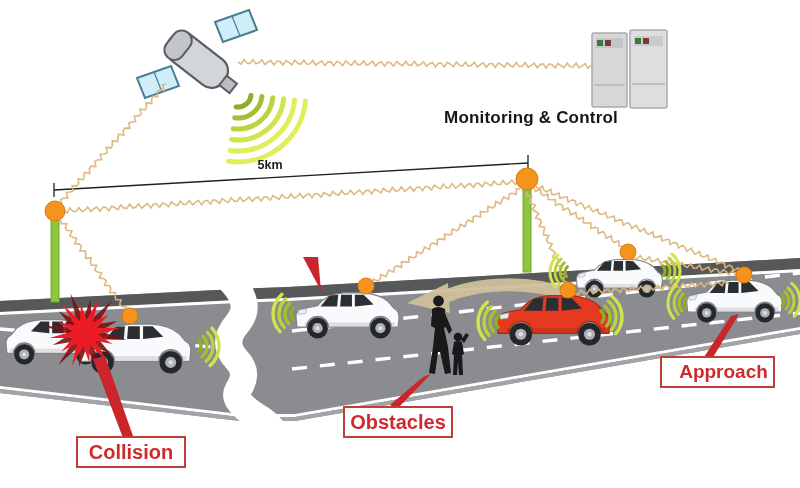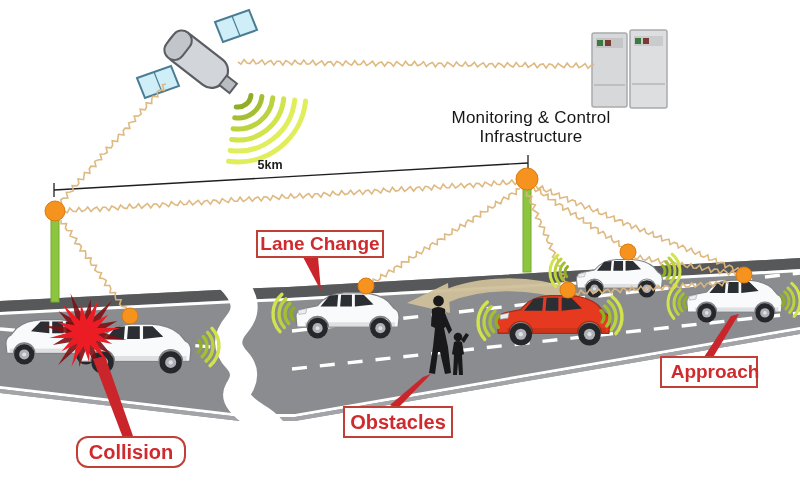--- a/index.html
+++ b/index.html
@@ -1,29 +1,29 @@
 <!DOCTYPE html>
 <html><head>
 <meta charset="utf-8">
 <style>
   html,body{margin:0;padding:0;background:#ffffff;}
   .stage{position:relative;width:800px;height:488px;overflow:hidden;background:#ffffff;
          font-family:"Liberation Sans",sans-serif;}
   svg{position:absolute;left:0;top:0;}
   .title{position:absolute;left:420px;top:108px;width:222px;text-align:center;
-         font-size:17px;font-weight:400;color:#161616;line-height:1.12;letter-spacing:0.2px;}
+         font-size:17px;font-weight:700;color:#161616;line-height:1.12;letter-spacing:0.2px;}
   .km{position:absolute;left:240px;top:158px;width:60px;text-align:center;
       font-size:12.5px;font-weight:700;color:#1c1c1c;}
   .callout{position:absolute;display:flex;align-items:center;justify-content:center;
            background:#ffffff;border:2px solid #c04038;color:#cf2a2e;
            font-weight:700;box-sizing:border-box;}
   .c-lane{left:256px;top:230px;width:128px;height:28px;font-size:19px;}
-  .c-coll{left:76px;top:436px;width:110px;height:32px;font-size:20px;border-radius:12px;}
+  .c-coll{left:76px;top:436px;width:110px;height:32px;font-size:20px;}
   .c-obst{left:343px;top:406px;width:110px;height:32px;font-size:20px;}
-  .c-appr{left:660px;top:356px;width:98px;height:32px;font-size:19px;padding-left:12px;}
+  .c-appr{left:660px;top:356px;width:115px;height:32px;font-size:19px;padding-left:12px;}
   .watermark{position:absolute;left:611px;top:455px;font-size:18px;font-weight:500;
              color:#bcd9ac;letter-spacing:0.4px;}
 </style>
 </head>
 <body>
 
 <div class="stage">
   <svg id="scene" width="800" height="488" viewBox="0 0 800 488">
       <g>
         <polygon points="0,301 237,289 288,287 800,258 800,334 295,421 240,421 0,393" fill="#8A8C8F"></polygon>
@@ -248,28 +248,24 @@
       <g fill="#C9252B">
   <polygon points="303,257 318,257 321,291" fill="#C9252B"></polygon>
   <polygon points="93,359 105,356 133,436 123,438" fill="#C9252B"></polygon>
   <polygon points="423,377 431,374 397,409 390,405" fill="#C9252B"></polygon>
   <polygon points="731,316 739,314 712,359 704,357" fill="#C9252B"></polygon>
       </g>
     </svg>
 
   <div class="title">
     <div>Monitoring &amp; Control</div>
-    <div>Infrastructure</div>
   </div>
 
   <div class="km">5km</div>
 
-  <div class="callout c-lane">
-    <span>Lane Change</span>
-  </div>
   <div class="callout c-coll">
     <span>Collision</span>
   </div>
   <div class="callout c-obst">
     <span>Obstacles</span>
   </div>
   <div class="callout c-appr">
     <span>Approach</span>
   </div>
 

